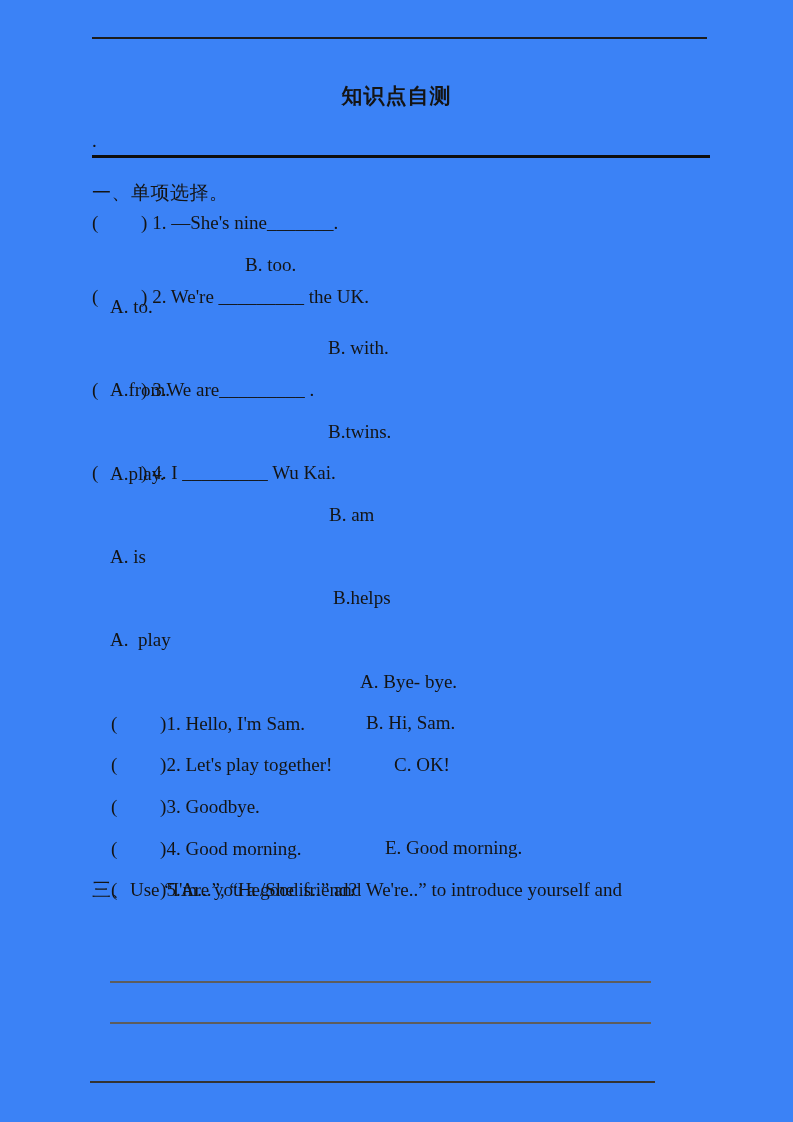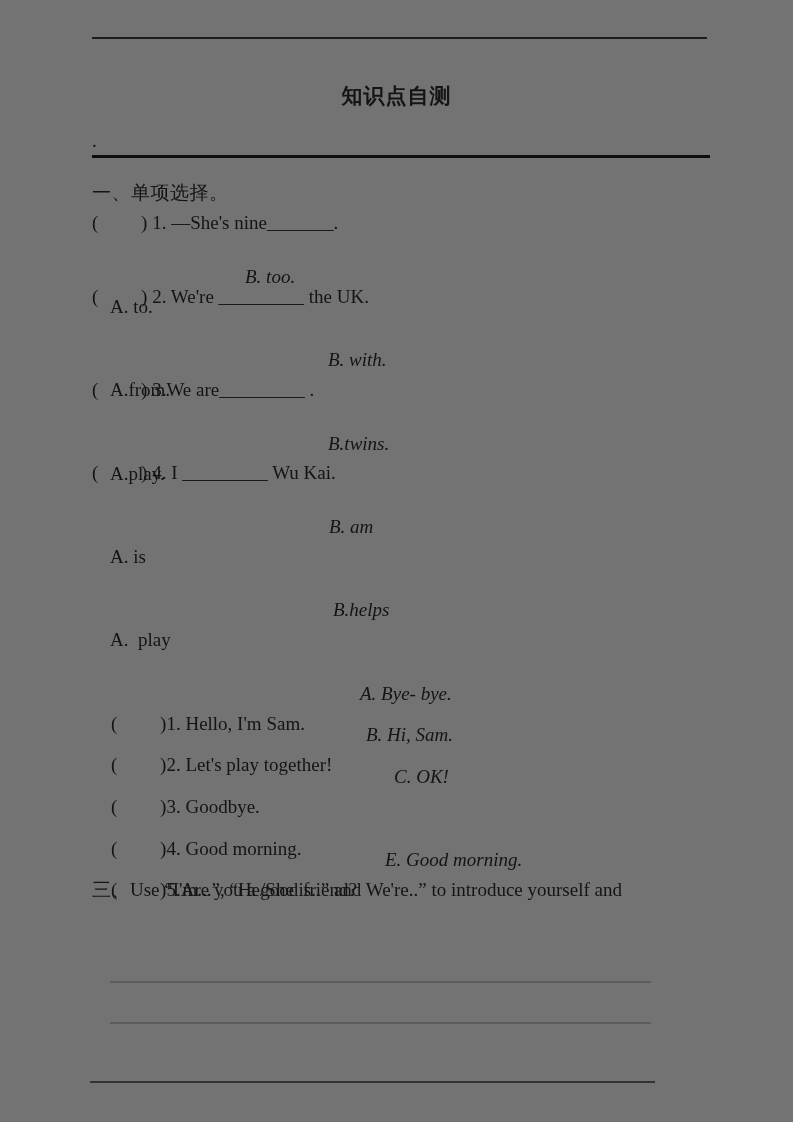--- a/index.html
+++ b/index.html
@@ -1,19 +1,19 @@
 <!DOCTYPE html>
 <html><head>
 <meta charset="utf-8">
 <style>
   html,body { margin:0; padding:0; background:#ffffff; }
   .page {
     position:relative;
     width:793px; height:1122px;
-    background:#737373;
+    background:#3b82f6;
     overflow:hidden;
     font-family:"Liberation Serif","DejaVu Serif",serif;
     font-size:19px;
     color:#141414;
   }
   .rule { position:absolute; background:#1c1c1c; }
   .rule-top    { left:92px; top:37px;  width:615px; height:2px; }
   .rule-thick  { left:92px; top:155px; width:618px; height:3px; background:#0e0e0e; }
   .rule-bottom { left:90px;  top:1081px; width:565px; height:2px; background:#333333; }
   .ans-line { position:absolute; left:110px; width:541px; height:2px; background:#5d5d5d; }
@@ -21,21 +21,21 @@
     position:absolute; left:0; top:75px; width:100%;
     margin:0; text-align:center;
     font-size:21px; font-weight:bold; line-height:42px;
     letter-spacing:1px;
   }
   .line {
     position:absolute; left:92px; right:60px;
     height:42px; line-height:42px;
     white-space:pre;
   }
-  .colB { position:absolute; top:12px; white-space:pre;font-style:italic; }
+  .colB { position:absolute; top:0; white-space:pre; }
   .heading { letter-spacing:0.5px; }
 </style>
 </head>
 <body>
 
 <div class="page">
 
   <div class="rule rule-top"></div>
 
   <h1 class="title">知识点自测</h1>

